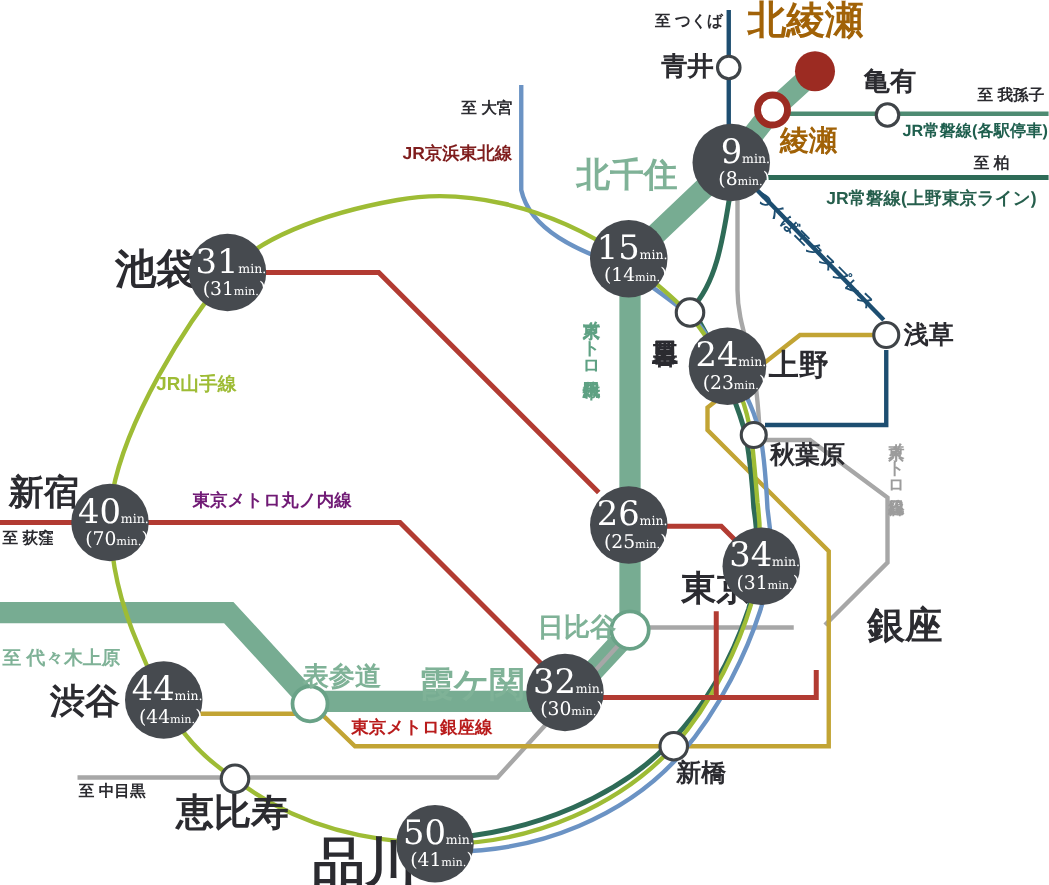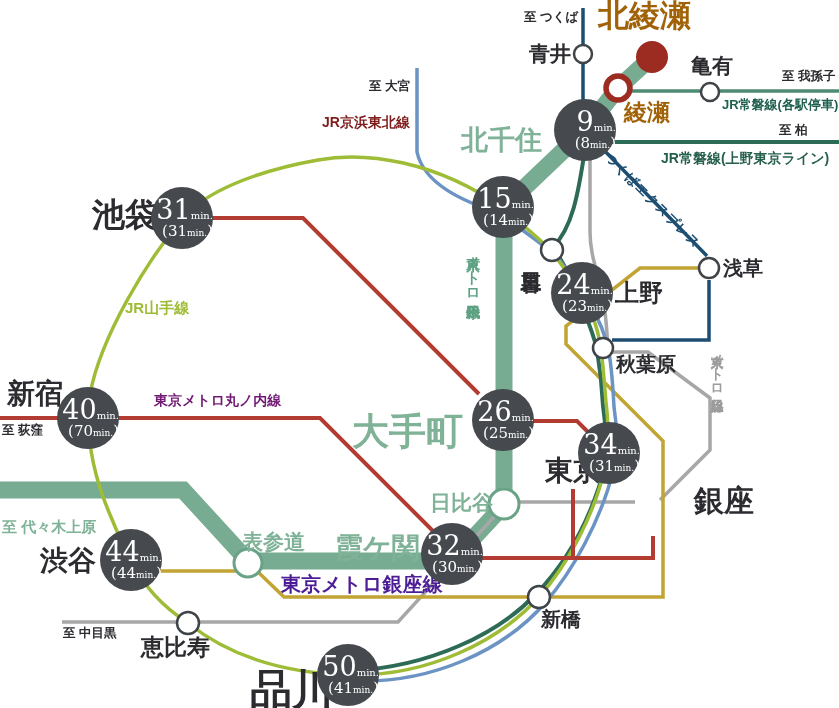--- a/index.html
+++ b/index.html
@@ -121,43 +121,42 @@
   <div class="lbl red" style="left:598px;top:0px;font-size:31px">北綾瀬</div>
   <div class="lbl red" style="left:624px;top:100px;font-size:23px">綾瀬</div>
   <div class="lbl black" style="left:529px;top:43px;font-size:21px">青井</div>
   <div class="lbl black" style="left:691px;top:55px;font-size:21px">亀有</div>
   <div class="lbl green" style="left:461px;top:110px;font-size:27px">北千住</div>
   <div class="lbl black vert" style="left:520px;top:256px;font-size:21px">日暮里</div>
   <div class="lbl black" style="left:615px;top:280px;font-size:24px">上野</div>
   <div class="lbl black" style="left:723px;top:258px;font-size:20px">浅草</div>
   <div class="lbl black" style="left:616px;top:354px;font-size:20px">秋葉原</div>
   <div class="lbl black" style="left:92px;top:198px;font-size:33px">池袋</div>
-  <div class="lbl green" style="left:352px;top:397px;font-size:37px">大手町</div>
   <div class="lbl black" style="left:545px;top:456px;font-size:28px">東京</div>
   <div class="lbl black" style="left:694px;top:485px;font-size:30px">銀座</div>
   <div class="lbl black" style="left:7px;top:379px;font-size:28px">新宿</div>
   <div class="lbl green" style="left:430px;top:476px;font-size:21px">日比谷</div>
   <div class="lbl green" style="left:335px;top:517px;font-size:28px">霞ケ関</div>
   <div class="lbl green" style="left:242px;top:515px;font-size:21px">表参道</div>
   <div class="lbl black" style="left:40px;top:546px;font-size:28px">渋谷</div>
-  <div class="lbl black" style="left:141px;top:635px;font-size:23px">恵比寿</div>
+  <div class="lbl black" style="left:141px;top:635px;font-size:30px">恵比寿</div>
   <div class="lbl black" style="left:541px;top:609px;font-size:20px">新橋</div>
   <div class="lbl black" style="left:250px;top:668px;font-size:42px">品川</div>
 
   <div class="lbl dir" style="left:524px;top:11px">至 つくば</div>
   <div class="lbl dir" style="left:369px;top:80px">至 大宮</div>
   <div class="lbl dir" style="left:782px;top:70px">至 我孫子</div>
   <div class="lbl dir" style="left:779px;top:124px">至 柏</div>
   <div class="lbl dir" style="left:2px;top:424px">至 荻窪</div>
   <div class="lbl green" style="left:2px;top:503px;font-size:15px">至 代々木上原</div>
   <div class="lbl dir" style="left:63px;top:627px">至 中目黒</div>
 
   <div class="lbl" style="left:322px;top:115px;font-size:14px;color:#7f1d1d">JR京浜東北線</div>
   <div class="lbl" style="left:722px;top:98px;font-size:13px;color:#1f5f4e">JR常磐線(各駅停車)</div>
   <div class="lbl" style="left:661px;top:151px;font-size:14px;color:#265f4d">JR常磐線(上野東京ライン)</div>
   <div class="lbl" style="left:125px;top:300px;font-size:15px;color:#9ebc35">JR山手線</div>
   <div class="lbl" style="left:154px;top:393px;font-size:14px;color:#701a75">東京メトロ丸ノ内線</div>
-  <div class="lbl" style="left:281px;top:574px;font-size:20px;color:#4c1d95">東京メトロ銀座線</div>
+  <div class="lbl" style="left:281px;top:574px;font-size:14px;color:#b91c1c">東京メトロ銀座線</div>
   <div class="lbl vert" style="left:466px;top:246px;font-size:14px;color:#5ea183">東京メトロ千代田線</div>
   <div class="lbl vert" style="left:710px;top:345px;font-size:13px;color:#9c9c9c">東京メトロ日比谷線</div>
   <div class="lbl tx-label" style="left:612px;top:150px;font-size:13px;color:#1d4e71">つくばエクスプレス</div>
 
 </div>
 
 </body></html>

